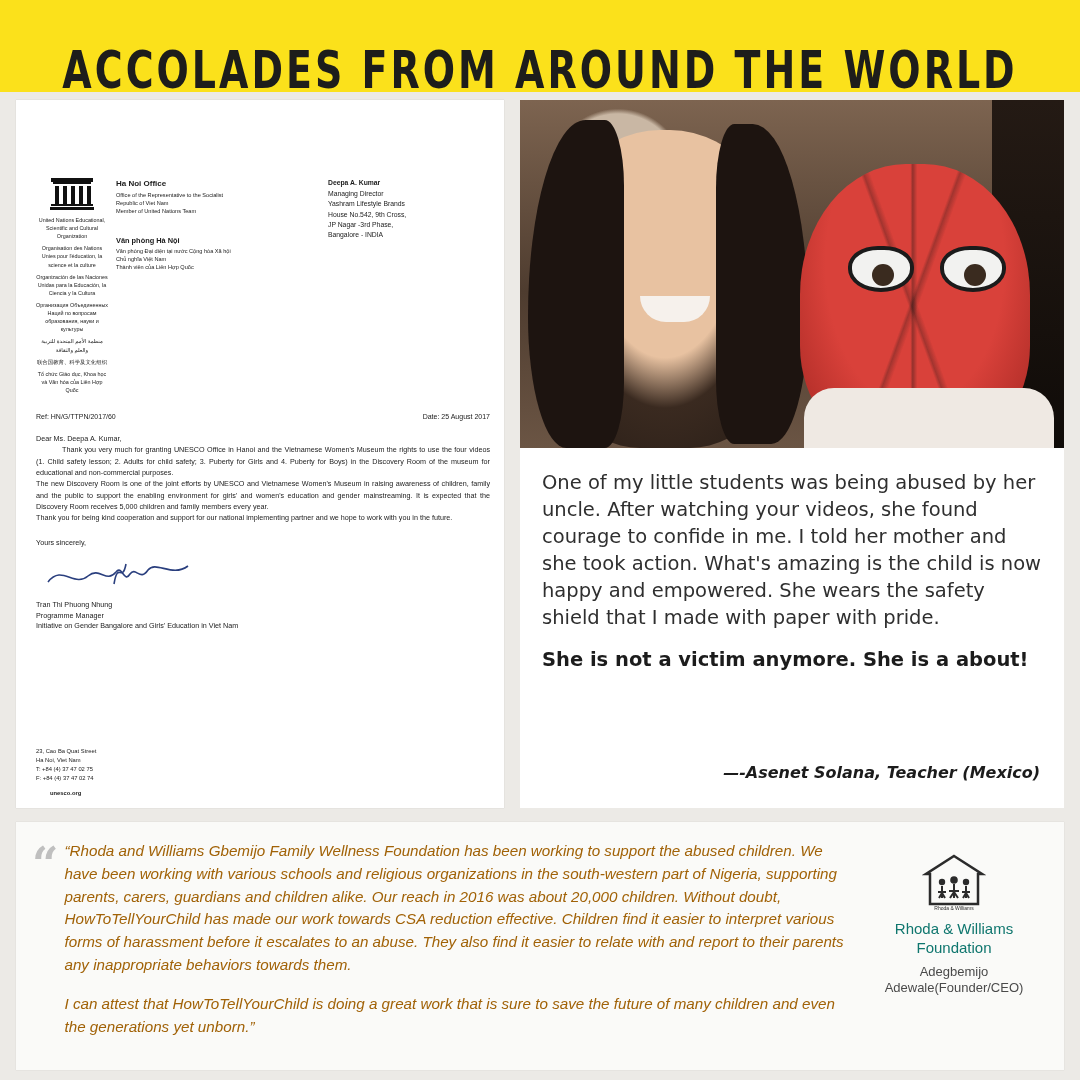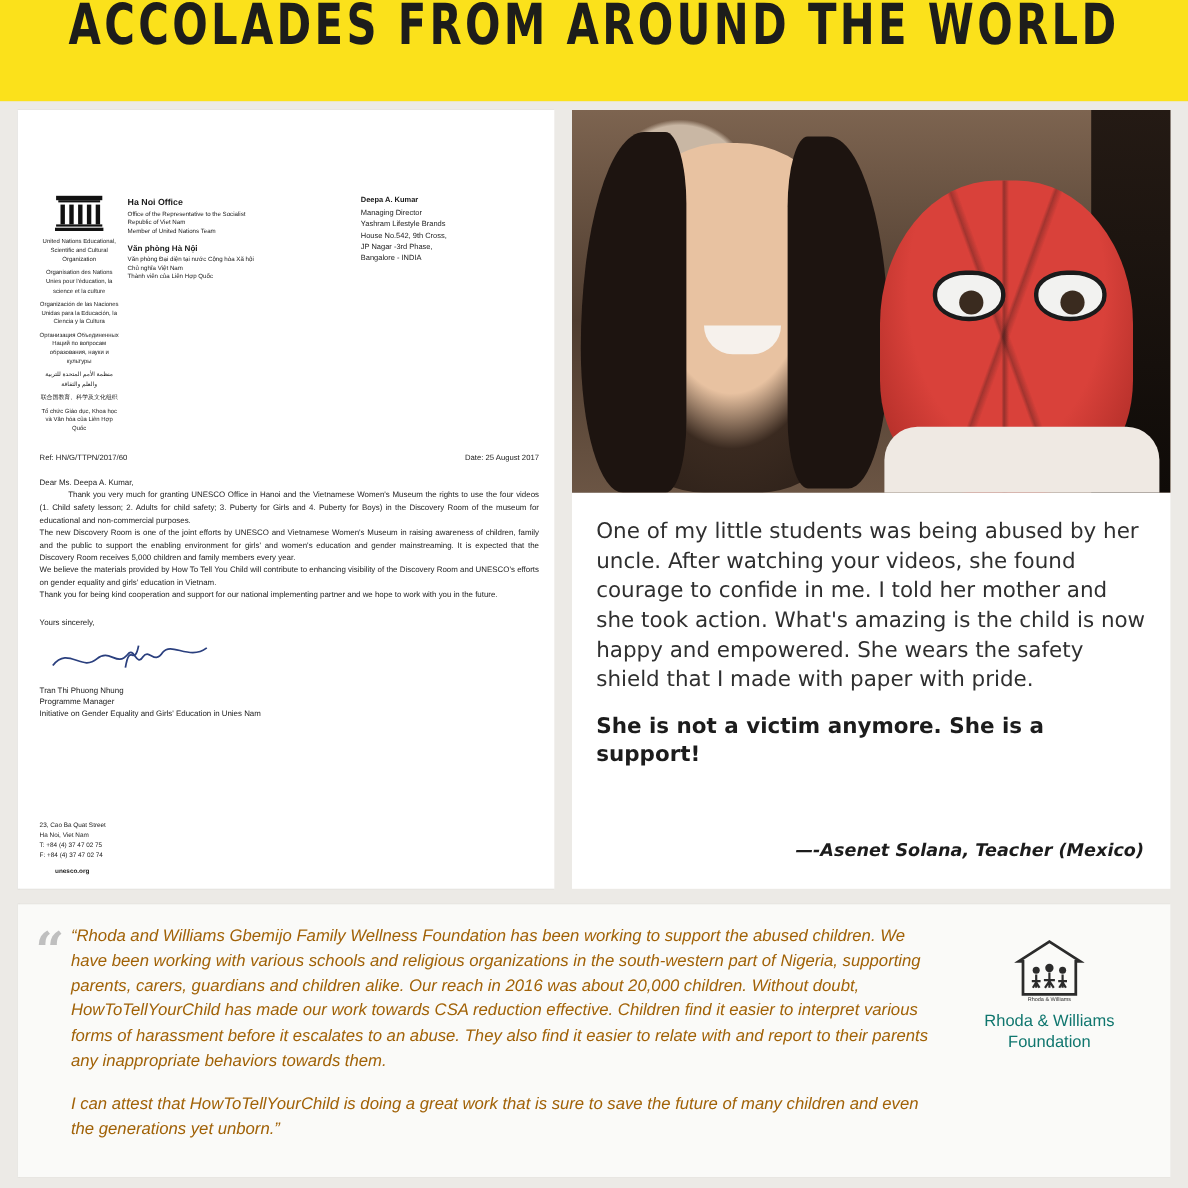--- a/index.html
+++ b/index.html
@@ -8,21 +8,21 @@
     background: #eceae6;
     font-family: "Liberation Sans", sans-serif;
     overflow: hidden;
   }
   .page { position: relative; width: 1080px; height: 1080px; background: #eceae6; }
 
   
   .banner {
     width: 1080px; height: 92px;
     background: #fbe11b;
-    display: flex; align-items: flex-start; justify-content: center;
+    display: flex; align-items: flex-end; justify-content: center;
   }
   .banner h1 {
     font-family: "DejaVu Sans", sans-serif;
     font-size: 38px;
     letter-spacing: 3px;
     font-weight: 700;
     color: #1d1d1b;
     text-transform: uppercase;
     transform: scaleY(1.35);
   }
@@ -59,21 +59,21 @@
   .unesco-logo .step { position:absolute; top:4px; left:3px; width:38px; height:2px; background:#111; }
   .unesco-logo .col { position:absolute; top:8px; width:4px; height:18px; background:#111; }
   .unesco-logo .base1 { position:absolute; top:26px; left:1px; width:42px; height:2px; background:#111;}
   .unesco-logo .base2 { position:absolute; top:29px; left:0px; width:44px; height:3px; background:#111;}
   .unesco-names { font-size: 5.4px; line-height: 1.5; color: #1b1b1b; }
   .unesco-names p { margin-bottom: 4px; }
 
   .office-col { width: 118px; font-size: 6.4px; line-height: 1.45; }
   .office-col .o-title { font-weight: 700; font-size: 8px; margin-bottom: 1px;}
   .office-col .o-sub { font-size: 5.6px; line-height: 1.5; }
-  .office-col .o-title2 { font-weight: 700; font-size: 7.4px; margin-top: 5px;}
+  .office-col .o-title2 { font-weight: 700; font-size: 7.4px; margin-top: 20px;}
 
   .addr-col { margin-left: 86px; font-size: 6.8px; line-height: 1.5; }
   .addr-col .a-name { font-weight: 700; margin-bottom: 1px; }
 
   .refline { display:flex; justify-content: space-between; margin-top: 14px; font-size: 7px; }
   .salut { margin-top: 12px; font-size: 7.2px; }
   .body-p { text-align: justify; font-size: 7.2px; line-height: 1.58; }
   .body-p.indent { text-indent: 26px; }
   .signoff { margin-top: 14px; font-size: 7.2px; }
   .sig-svg { margin: 6px 0 2px 8px; }
@@ -224,33 +224,32 @@
 
         <div class="refline">
           <span>Ref: HN/G/TTPN/2017/60</span>
           <span>Date: 25 August 2017</span>
         </div>
 
         <div class="salut">Dear Ms. Deepa A. Kumar,</div>
 
         <p class="body-p indent">Thank you very much for granting UNESCO Office in Hanoi and the Vietnamese Women's Museum the rights to use the four videos (1. Child safety lesson; 2. Adults for child safety; 3. Puberty for Girls and 4. Puberty for Boys) in the Discovery Room of the museum for educational and non-commercial purposes.</p>
         <p class="body-p">The new Discovery Room is one of the joint efforts by UNESCO and Vietnamese Women's Museum in raising awareness of children, family and the public to support the enabling environment for girls' and women's education and gender mainstreaming. It is expected that the Discovery Room receives 5,000 children and family members every year.</p>
-        <p class="body-p">We believe the materials provided by How To Tell You Child will contribute to enhancing visibility of the Discovery Room and UNESCO's efforts on gender equality and girls' education in Vietnam.</p>
         <p class="body-p">Thank you for being kind cooperation and support for our national implementing partner and we hope to work with you in the future.</p>
 
         <div class="signoff">Yours sincerely,</div>
 
         <svg class="sig-svg" width="150" height="40" viewBox="0 0 150 40">
           <path d="M4 28 C 18 10, 30 34, 44 22 C 56 12, 62 30, 72 18 C 78 10, 80 30, 86 20 C 92 12, 96 28, 104 16 C 112 6, 128 24, 144 12" fill="none" stroke="#2a3f7e" stroke-width="1.6"></path>
           <path d="M70 30 C 74 6, 78 30, 82 10" fill="none" stroke="#2a3f7e" stroke-width="1.6"></path>
         </svg>
 
         <div class="sig-name">Tran Thi Phuong Nhung</div>
         <div class="sig-name">Programme Manager</div>
-        <div class="sig-name">Initiative on Gender Equality and Girls' Education in Unies Nam</div>
+        <div class="sig-name">Initiative on Gender Bangalore and Girls' Education in Viet Nam</div>
       </div>
 
       <div class="letter-foot">
         <div style="white-space:pre-line">23, Cao Ba Quat Street
 Ha Noi, Viet Nam
 T: +84 (4) 37 47 02 75
 F: +84 (4) 37 47 02 74</div>
         <div class="web">unesco.org</div>
       </div>
     </div>
@@ -268,21 +267,21 @@
         <div class="eye-l">
             <div class="pupil"></div>
           </div>
         <div class="eye-r">
             <div class="pupil"></div>
           </div>
         <div class="body-child"></div>
       </div>
       <div class="quote-box">
         <div class="quote-text">One of my little students was being abused by her uncle. After watching your videos, she found courage to confide in me. I told her mother and she took action. What's amazing is the child is now happy and empowered. She wears the safety shield that I made with paper with pride.</div>
-        <div class="quote-bold">She is not a victim anymore. She is a support!</div>
+        <div class="quote-bold">She is not a victim anymore. She is a about!</div>
         <div class="quote-attr">—-Asenet Solana, Teacher (Mexico)</div>
       </div>
     </div>
   </div>
 
   <div class="bottom-card">
     <div class="bq-mark">“</div>
     <div class="bq-body">
       <p class="first">“Rhoda and Williams Gbemijo Family Wellness Foundation has been working to support the abused children. We have been working with various schools and religious organizations in the south-western part of Nigeria, supporting parents, carers, guardians and children alike. Our reach in 2016 was about 20,000 children. Without doubt, HowToTellYourChild has made our work towards CSA reduction effective. Children find it easier to interpret various forms of harassment before it escalates to an abuse. They also find it easier to relate with and report to their parents any inappropriate behaviors towards them.</p>
       <p>I can attest that HowToTellYourChild is doing a great work that is sure to save the future of many children and even the generations yet unborn.”</p>
@@ -294,16 +293,17 @@
           <circle cx="20" cy="30" r="3.2" fill="#2b2b2b"></circle>
           <circle cx="32" cy="28" r="3.8" fill="#2b2b2b"></circle>
           <circle cx="44" cy="30" r="3.2" fill="#2b2b2b"></circle>
           <path d="M20 34 L20 46 M16 40 L24 40 M17 46 L20 41 L23 46" stroke="#2b2b2b" stroke-width="2" fill="none"></path>
           <path d="M32 32 L32 46 M27 39 L37 39 M28 46 L32 40 L36 46" stroke="#2b2b2b" stroke-width="2" fill="none"></path>
           <path d="M44 34 L44 46 M40 40 L48 40 M41 46 L44 41 L47 46" stroke="#2b2b2b" stroke-width="2" fill="none"></path>
           <text x="32" y="58" font-size="5" text-anchor="middle" fill="#2b2b2b" font-family="Liberation Sans, sans-serif">Rhoda &amp; Williams</text>
         </svg>
       </div>
       <div class="org-name">Rhoda &amp; Williams Foundation</div>
+      <div class="org-person">Adegbemijo Adewale(Founder/CEO)</div>
     </div>
   </div>
 
 </div>
 
 </body></html>

